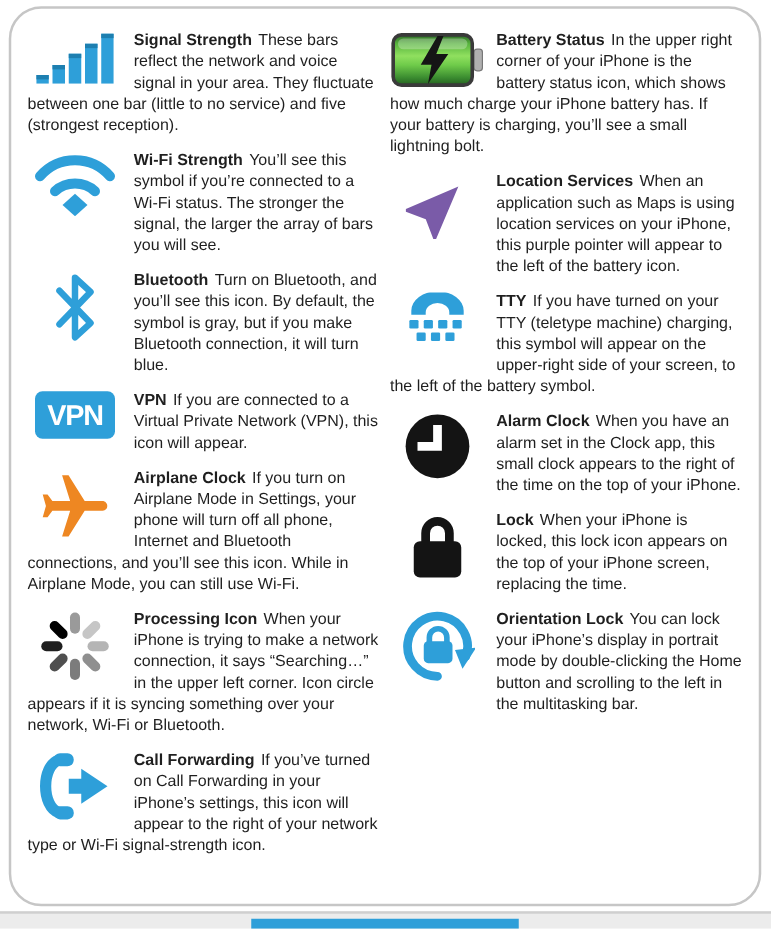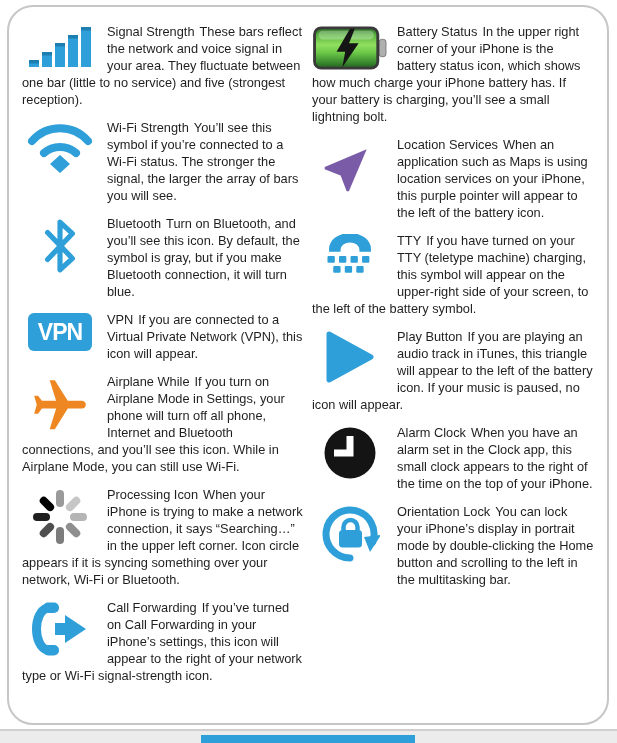--- a/index.html
+++ b/index.html
@@ -16,21 +16,21 @@
   .col{width:50%;box-sizing:border-box;}
   .entry{overflow:hidden;margin-bottom:11px;font-size:12.8px;line-height:17px;}
   .icon-box{
     float:left;width:76px;margin:2px 9px 2px 0;
     display:flex;justify-content:center;align-items:flex-start;
   }
   .mbxl{margin-bottom:20px;}
   .mbl{margin-bottom:14px;}
   .mbm{margin-bottom:8px;}
   .txt{margin:0;}
-  .ttl{font-weight:normal;margin-right:5px;}
+  .ttl{font-weight:bold;margin-right:5px;}
   .vpn-badge{
     width:64px;height:38px;background:#2e9fd9;border-radius:6px;
     display:flex;align-items:center;justify-content:center;
     color:#ffffff;font-weight:bold;font-size:23px;letter-spacing:-1px;
   }
   .below{
     position:absolute;left:0;right:0;top:729px;bottom:0;
     background:#ececec;border-top:2px solid #cfcfcf;
   }
   .blue-bar{
@@ -97,21 +97,21 @@
       </div>
 
       <div class="entry">
         <div class="icon-box">
           <svg width="62" height="62" viewBox="0 0 24 24">
             <g transform="rotate(90 12 12)" fill="#ee8722">
               <path d="M21 16v-2l-8-5V3.5C13 2.67 12.33 2 11.5 2S10 2.67 10 3.5V9l-8 5v2l8-2.5V19l-2 1.5V22l3.5-1 3.5 1v-1.5L13 19v-5.5l8 2.5z"></path>
             </g>
           </svg>
         </div>
-        <p class="txt"><span class="ttl">Airplane While</span><span>If you turn on Airplane Mode in Settings, your phone will turn off all phone, Internet and Bluetooth connections, and you’ll see this icon. While in Airplane Mode, you can still use Wi-Fi.</span></p>
+        <p class="txt"><span class="ttl">Airplane Clock</span><span>If you turn on Airplane Mode in Settings, your phone will turn off all phone, Internet and Bluetooth connections, and you’ll see this icon. While in Airplane Mode, you can still use Wi-Fi.</span></p>
       </div>
 
       <div class="entry">
         <div class="icon-box">
           <svg width="58" height="58" viewBox="0 0 58 58">
             <rect x="25" y="2" width="8" height="17" rx="4" fill="#9a9a9a" transform="rotate(0 29 29)"></rect>
             <rect x="25" y="2" width="8" height="17" rx="4" fill="#c6c6c6" transform="rotate(45 29 29)"></rect>
             <rect x="25" y="2" width="8" height="17" rx="4" fill="#b5b5b5" transform="rotate(90 29 29)"></rect>
             <rect x="25" y="2" width="8" height="17" rx="4" fill="#8f8f8f" transform="rotate(135 29 29)"></rect>
             <rect x="25" y="2" width="8" height="17" rx="4" fill="#7c7c7c" transform="rotate(180 29 29)"></rect>
@@ -183,39 +183,40 @@
               <rect x="34.5" y="21" width="7" height="6.5" rx="1"></rect>
               <rect x="7" y="30.5" width="7" height="6.5" rx="1"></rect>
               <rect x="18" y="30.5" width="7" height="6.5" rx="1"></rect>
               <rect x="29" y="30.5" width="7" height="6.5" rx="1"></rect>
             </g>
           </svg>
         </div>
         <p class="txt"><span class="ttl">TTY</span><span>If you have turned on your TTY (teletype machine) charging, this symbol will appear on the upper-right side of your screen, to the left of the battery symbol.</span></p>
       </div>
 
-      <div class="entry">
-        <div class="icon-box">
-          <svg width="48" height="54" viewBox="0 0 48 54">
-            <polygon points="3,4 45,27 3,50" fill="#2e9fd9" stroke="#2e9fd9" stroke-width="5" stroke-linejoin="round"></polygon>
-          </svg>
-        </div>
-        <p class="txt"><span class="ttl">Play Button</span><span>If you are playing an audio track in iTunes, this triangle will appear to the left of the battery icon. If your music is paused, no icon will appear.</span></p>
-      </div>
 
       <div class="entry">
         <div class="icon-box">
           <svg width="54" height="54" viewBox="0 0 54 54">
             <circle cx="27" cy="27" r="25.5" fill="#141414"></circle>
             <path d="M23.5 10 h7 V30.5 H11 v-7 H23.5 Z" fill="#ffffff"></path>
           </svg>
         </div>
         <p class="txt"><span class="ttl">Alarm Clock</span><span>When you have an alarm set in the Clock app, this small clock appears to the right of the time on the top of your iPhone.</span></p>
       </div>
 
+      <div class="entry">
+        <div class="icon-box">
+          <svg width="46" height="56" viewBox="0 0 46 56">
+            <path d="M13.5 27 V17.5 A9.5 9.5 0 0 1 32.5 17.5 V27" stroke="#141414" stroke-width="7" fill="none"></path>
+            <rect x="4" y="24" width="38" height="29" rx="5" fill="#141414"></rect>
+          </svg>
+        </div>
+        <p class="txt"><span class="ttl">Lock</span><span>When your iPhone is locked, this lock icon appears on the top of your iPhone screen, replacing the time.</span></p>
+      </div>
 
       <div class="entry">
         <div class="icon-box mbl">
           <svg width="60" height="58" viewBox="0 0 60 58">
             <path d="M30 53 A24 24 0 1 1 52.6 37.2" stroke="#2e9fd9" stroke-width="7" fill="none" stroke-linecap="round"></path>
             <polygon points="44,32 61,30 50,47" fill="#2e9fd9"></polygon>
             <path d="M23.5 25.5 V22 A7 7 0 0 1 37.5 22 V25.5" stroke="#2e9fd9" stroke-width="4.5" fill="none"></path>
             <rect x="19" y="25" width="23" height="17.5" rx="3.5" fill="#2e9fd9"></rect>
           </svg>
         </div>

